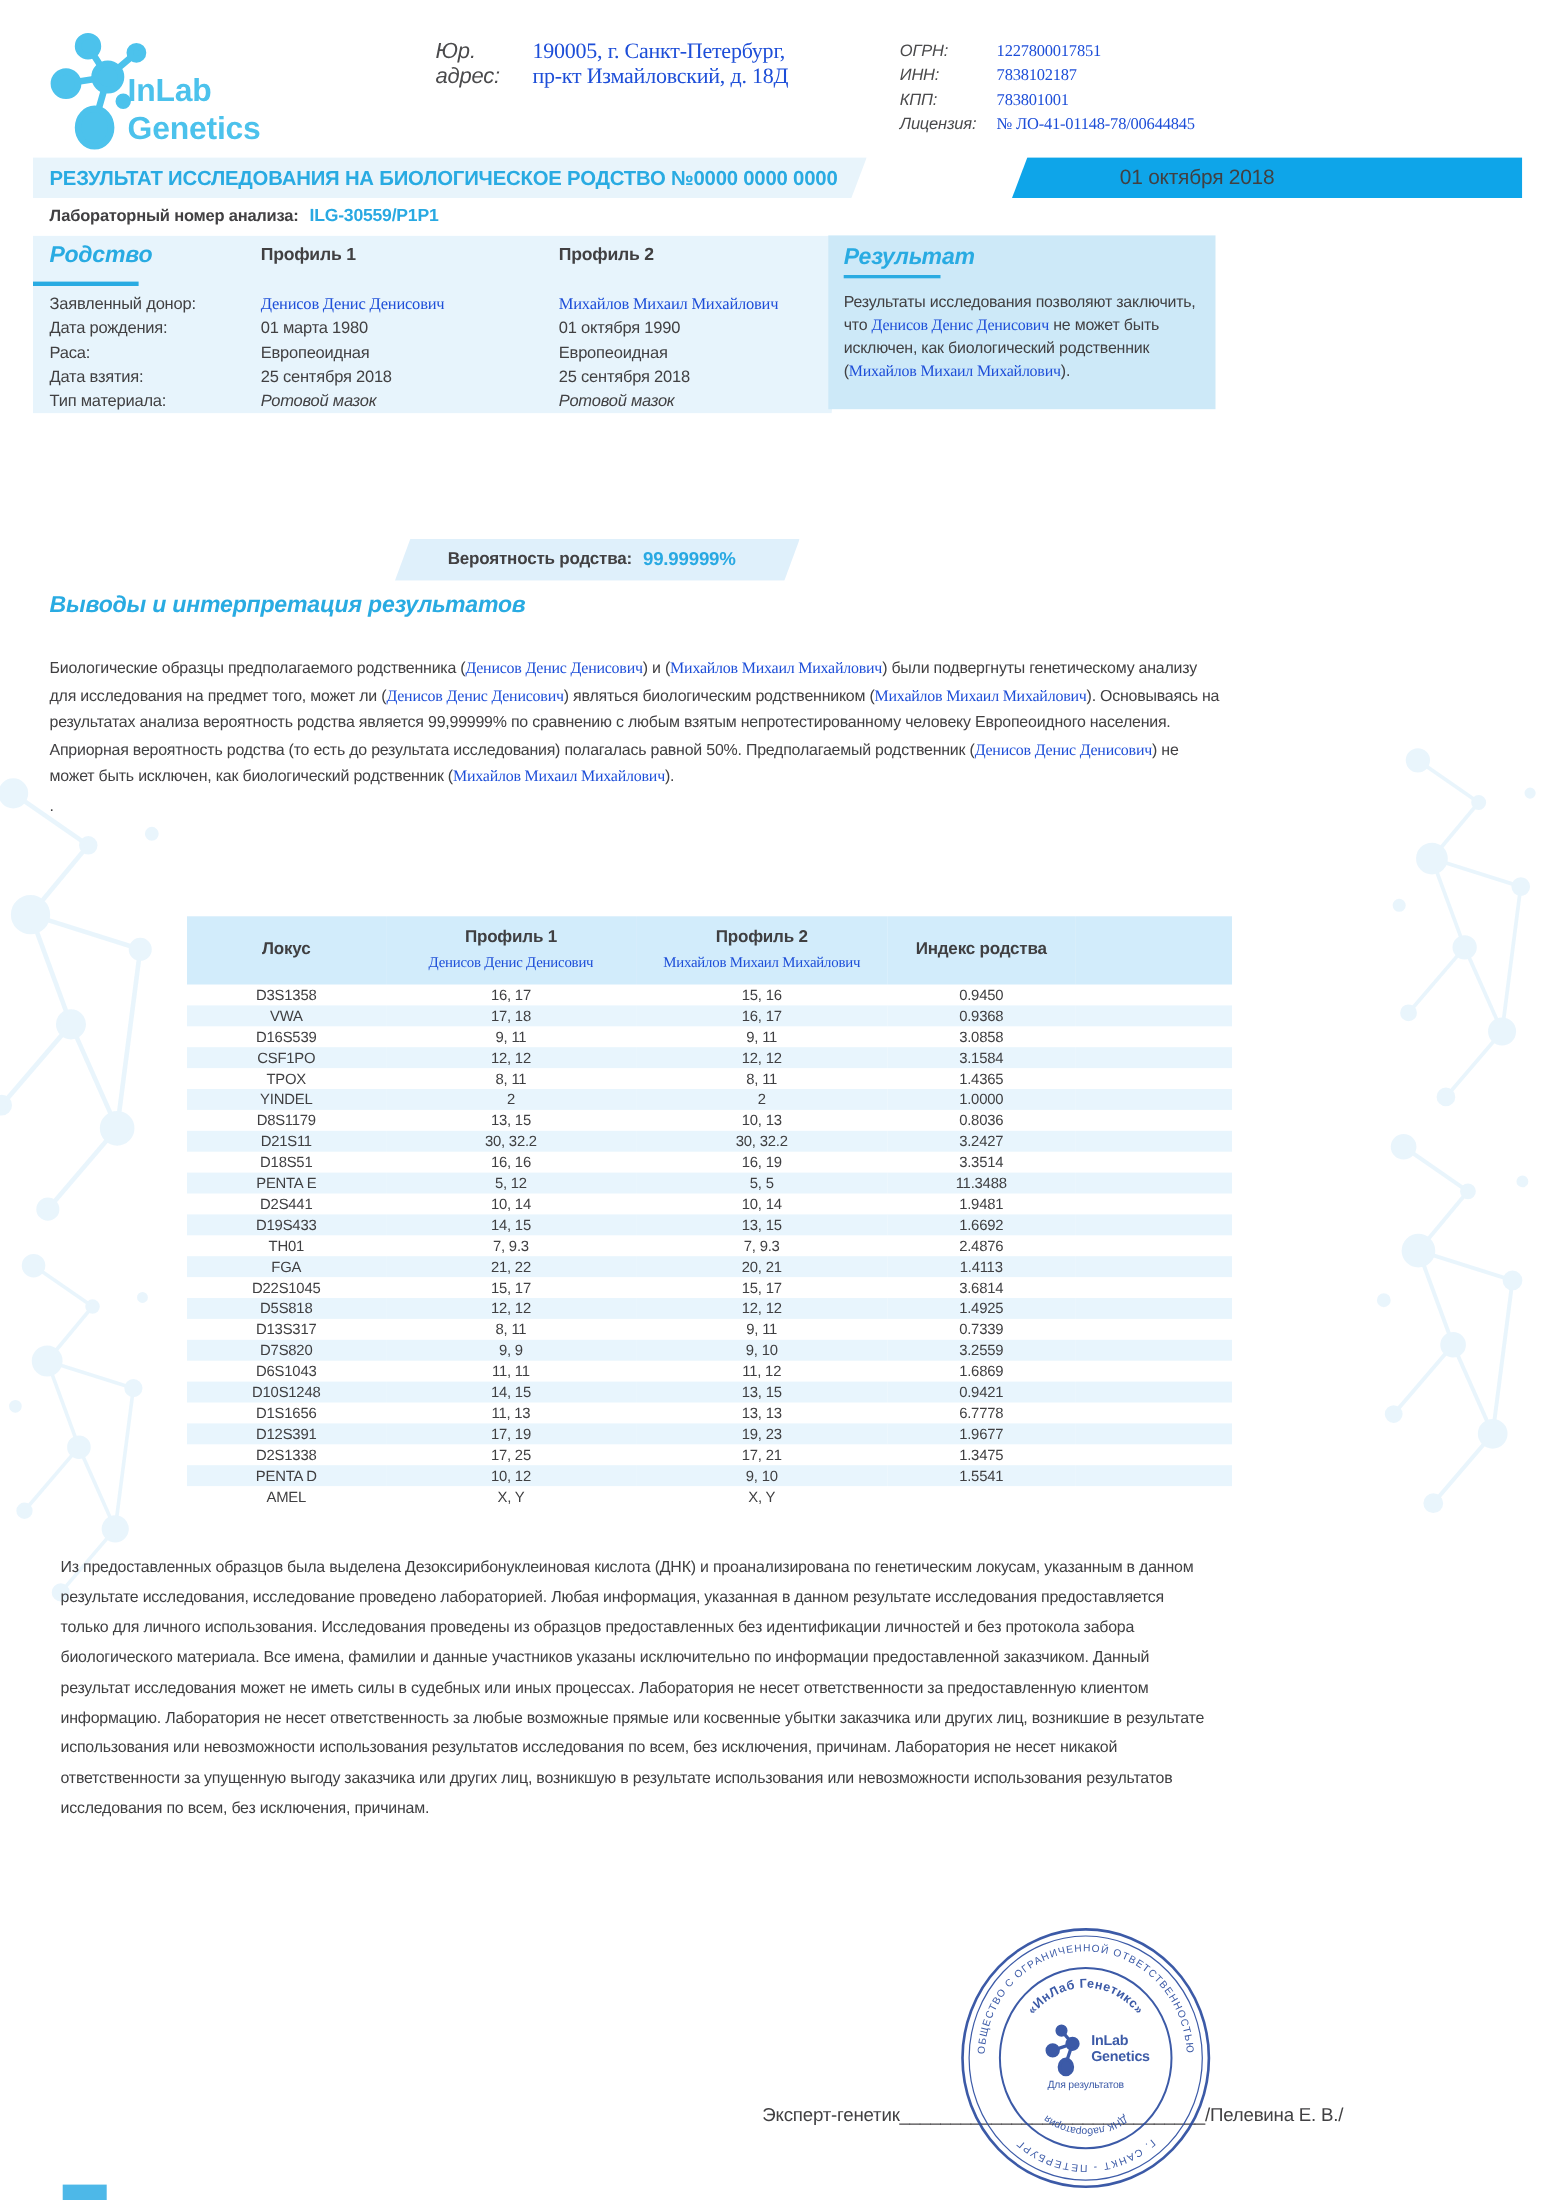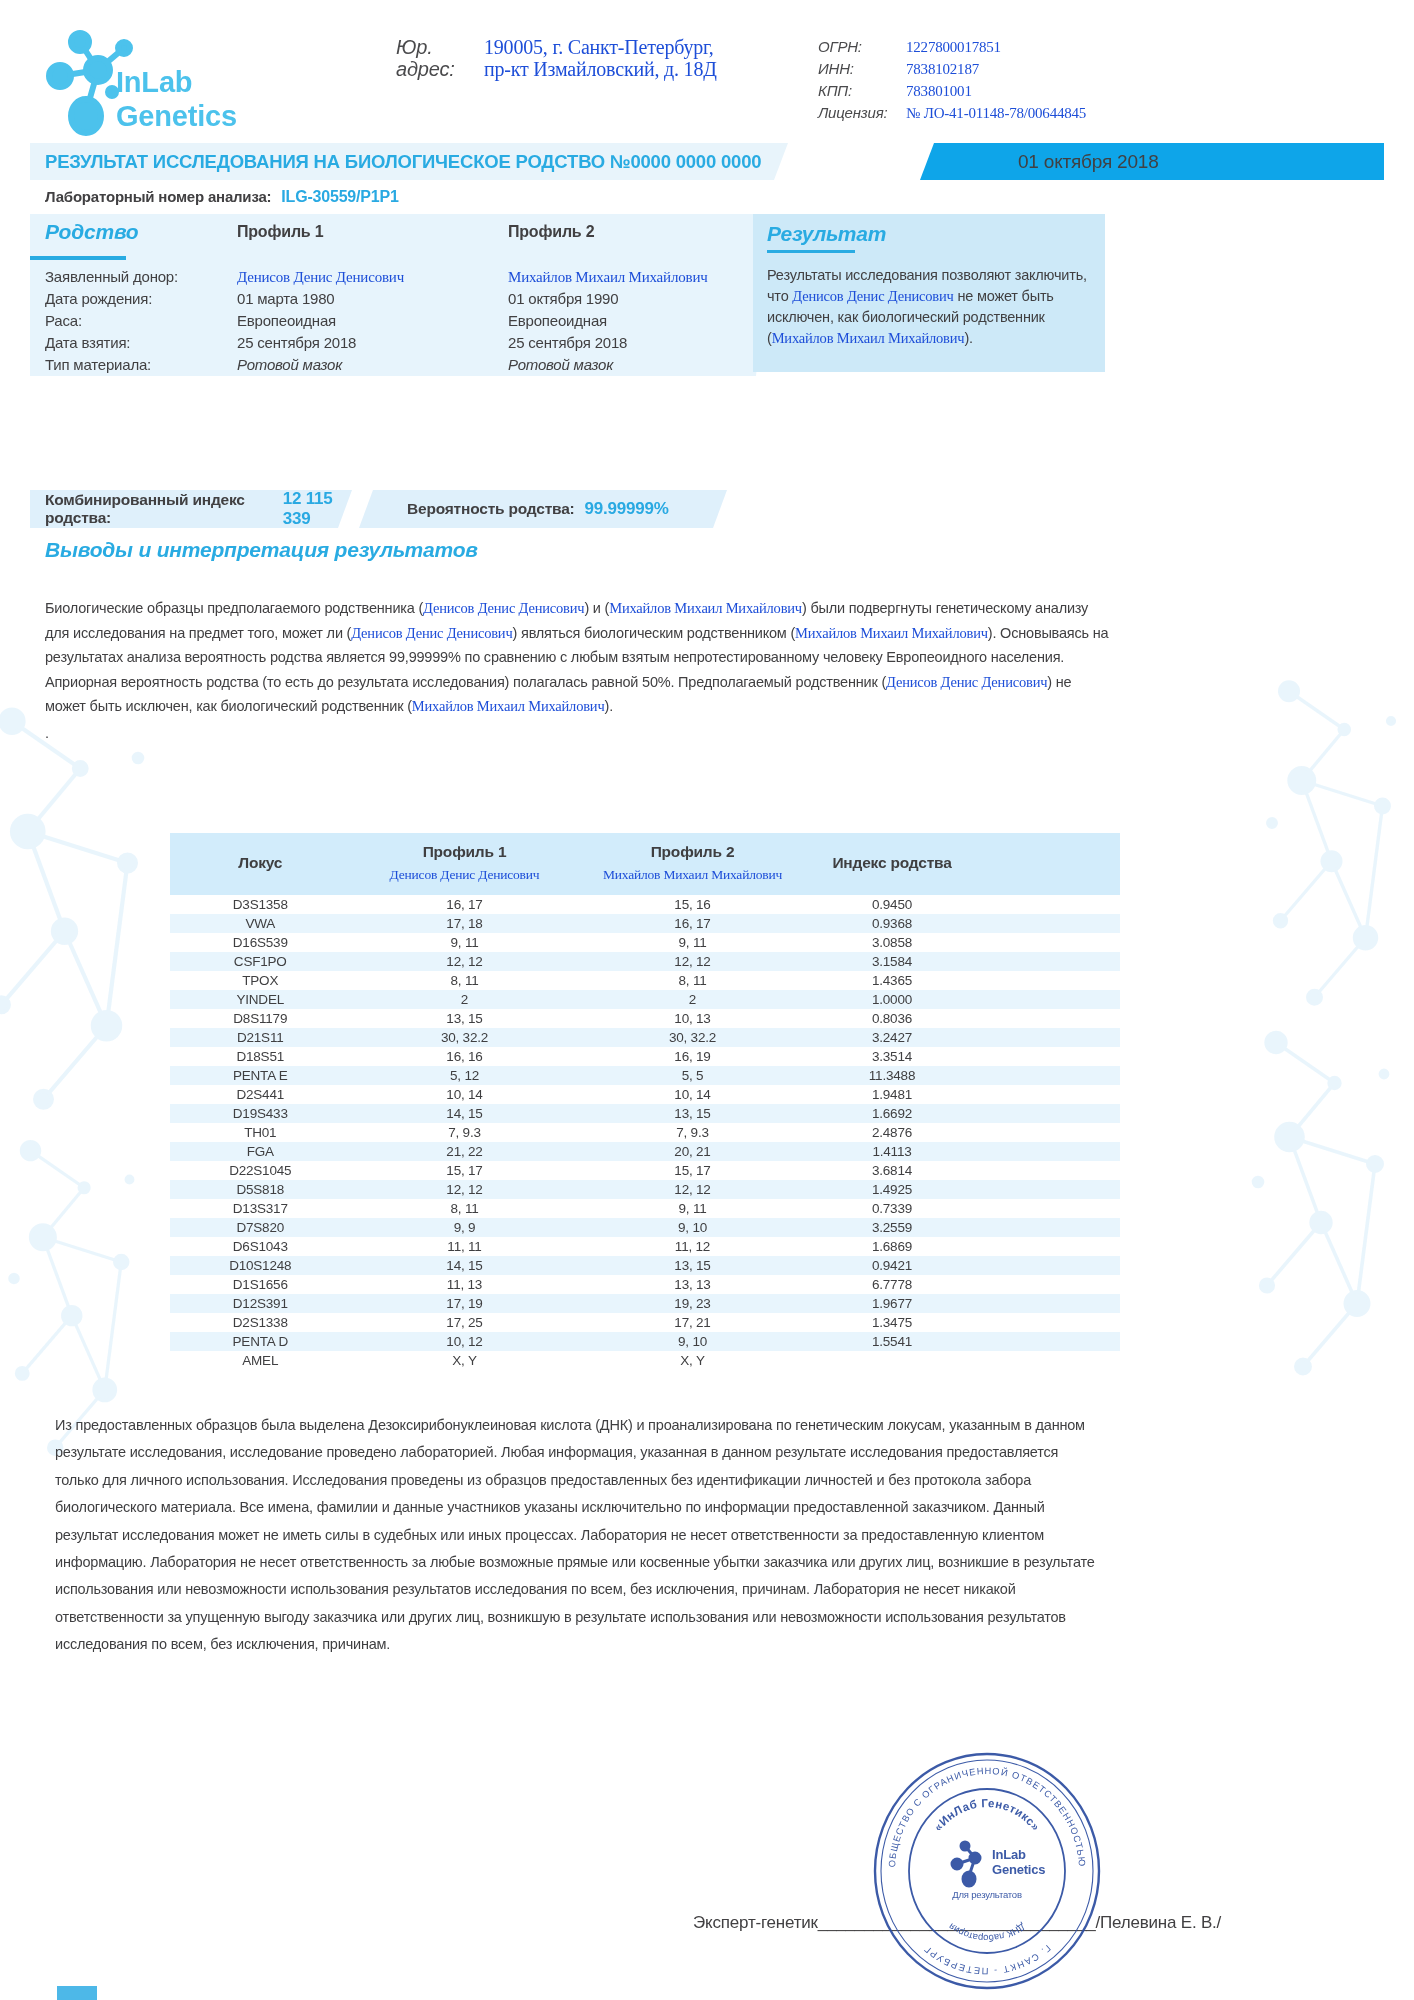--- a/index.html
+++ b/index.html
@@ -218,24 +218,20 @@
           </div>
         </div>
     </div>
 
     <div class="abs res-box">
       <div class="res-head">Результат</div>
       <div class="res-underline"></div>
       <div class="res-text"><span>Результаты исследования позволяют заключить, что </span><span class="accent">Денисов Денис Денисович</span><span> не может быть исключен, как биологический родственник (</span><span class="accent">Михайлов Михаил Михайлович</span><span>).</span></div>
     </div>
 
-    <div class="abs band band-l">
-      <span class="lbl">Комбинированный индекс родства:</span>
-      <span class="val">12 115 339</span>
-    </div>
     <div class="abs band band-r">
       <span class="lbl">Вероятность родства:</span>
       <span class="val">99.99999%</span>
     </div>
 
     <div class="abs concl-head">Выводы и интерпретация результатов</div>
     <div class="abs concl-par">
       <div><span>Биологические образцы предполагаемого родственника (</span><span class="accent">Денисов Денис Денисович</span><span>) и (</span><span class="accent">Михайлов Михаил Михайлович</span><span>) были подвергнуты генетическому анализу для исследования на предмет того, может ли (</span><span class="accent">Денисов Денис Денисович</span><span>) являться биологическим родственником (</span><span class="accent">Михайлов Михаил Михайлович</span><span>). Основываясь на результатах анализа вероятность родства является 99,99999% по сравнению с любым взятым непротестированному человеку Европеоидного населения. Априорная вероятность родства (то есть до результата исследования) полагалась равной 50%. Предполагаемый родственник (</span><span class="accent">Денисов Денис Денисович</span><span>) не может быть исключен, как биологический родственник (</span><span class="accent">Михайлов Михаил Михайлович</span><span>).</span></div>
       <div class="concl-dot">.</div>
     </div>

